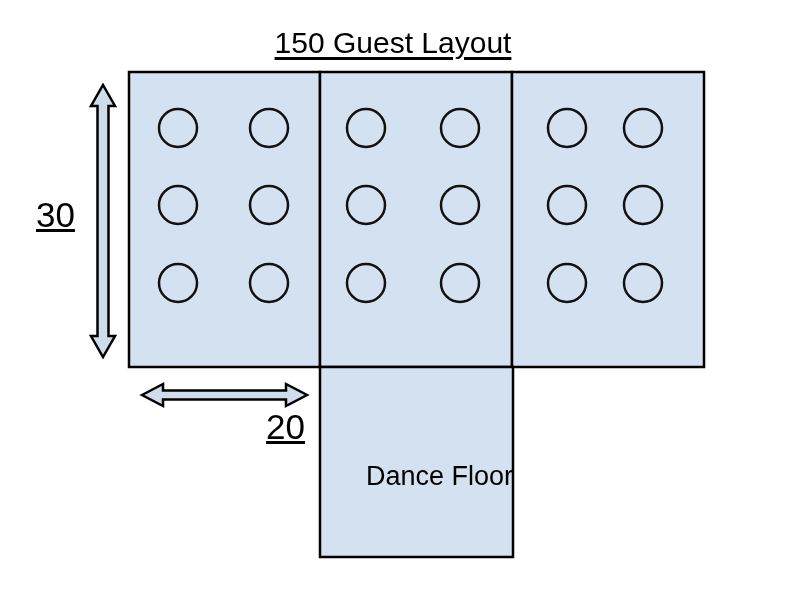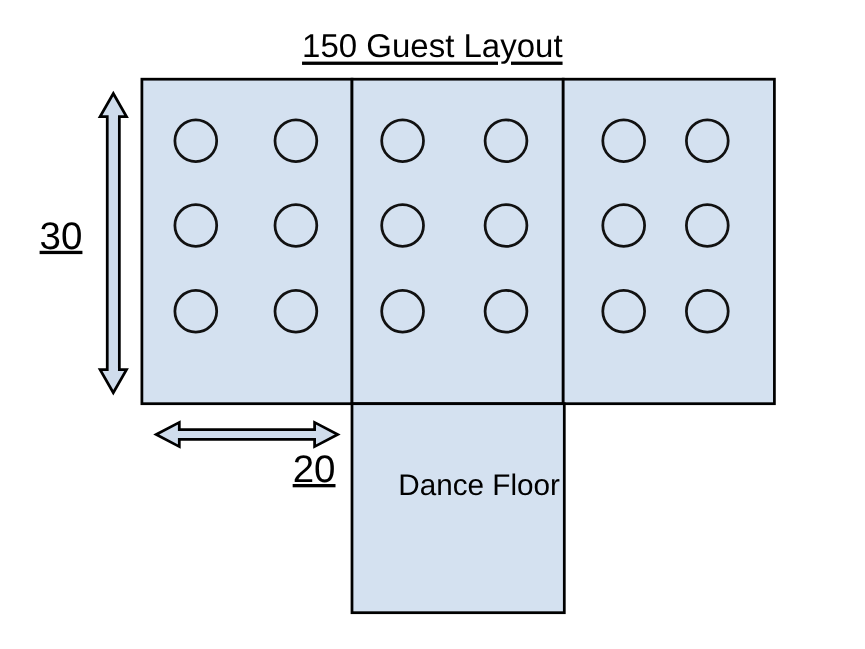--- a/index.html
+++ b/index.html
@@ -61,24 +61,23 @@
   .zone-label {
     position: absolute;
     font-size: 27px;
     color: #000000;
     font-family: "Liberation Sans", sans-serif;
     white-space: nowrap;
     line-height: 1;
   }
   #dance-floor-label {
     left: 320px;
-    top: 428px;
+    top: 463px;
     width: 193px;
-    text-align: left;
-    padding-left: 42px;
+    text-align: right;
   }
 </style>
 </head>
 <body>
 
 <div id="stage">
 
   <div class="layout-title">150 Guest Layout</div>
 
   <svg id="diagram-svg" viewBox="0 0 786 590" xmlns="http://www.w3.org/2000/svg">

